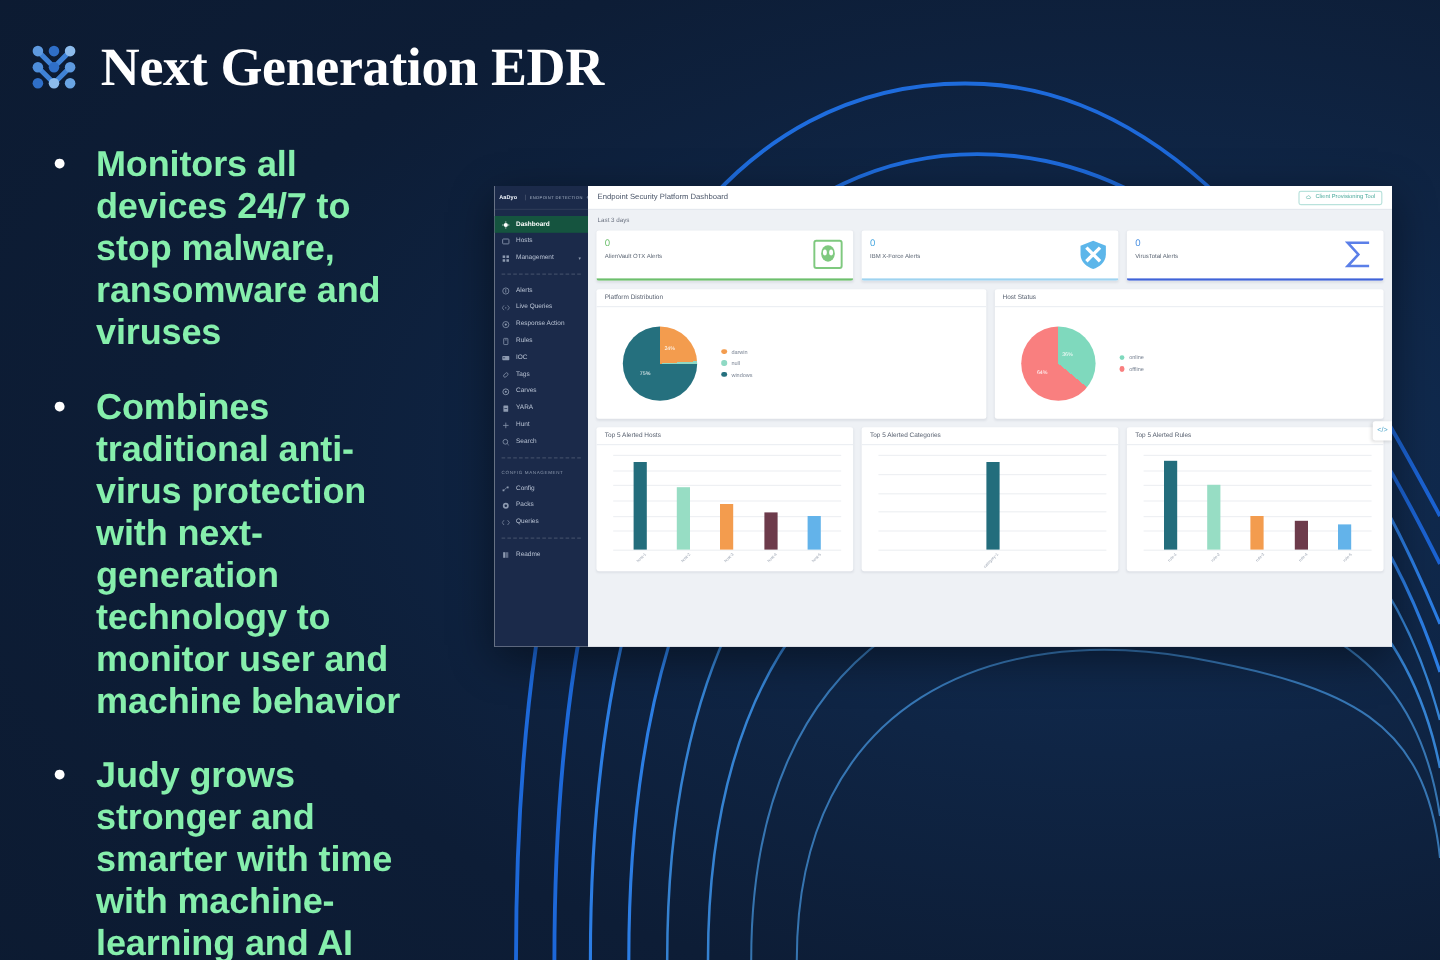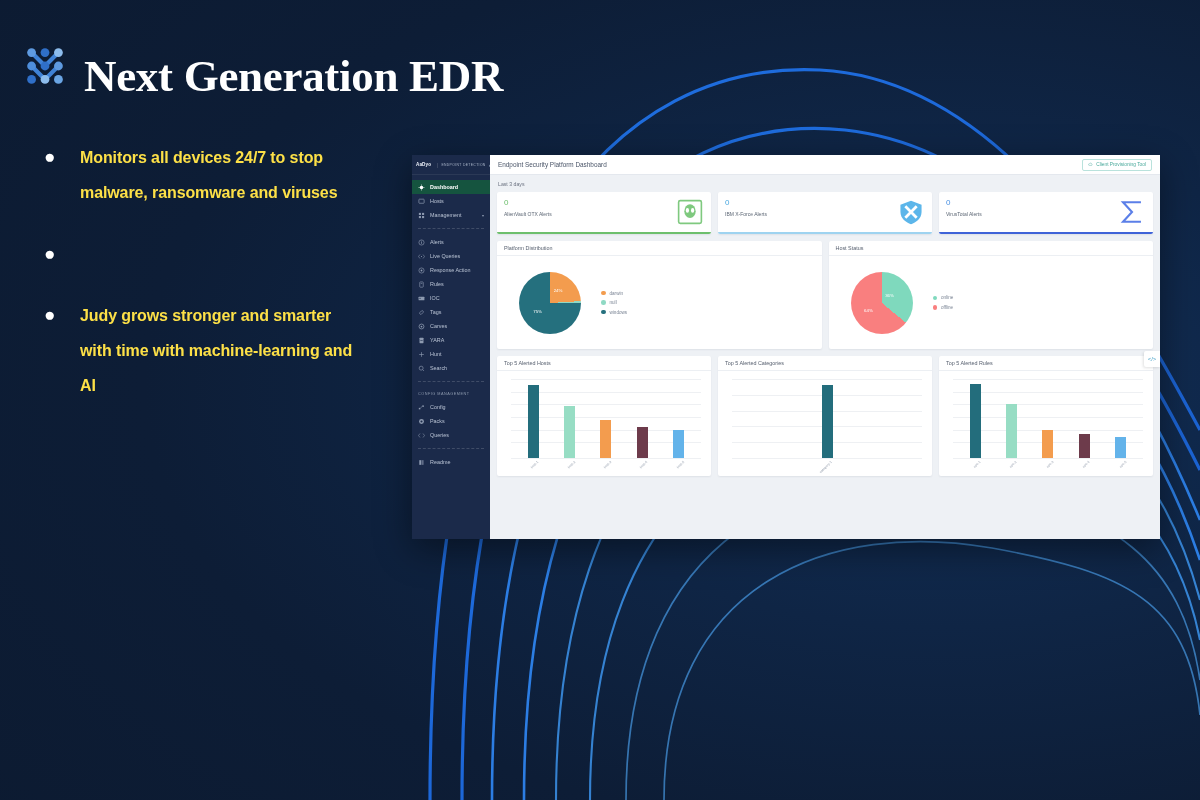--- a/index.html
+++ b/index.html
@@ -20,31 +20,31 @@
   
   .left-panel {
     position: absolute; left: 0; top: 0; width: 420px; height: 800px;
     padding: 30px 0 0 22px;
   }
   .brandline { display: flex; align-items: center; gap: 16px; }
   .logo-mark { width: 46px; height: 46px; flex: 0 0 46px; }
   .brand-title {
     font-family: "Liberation Serif", serif;
     font-size: 45px; font-weight: 700; color: #ffffff;
-    letter-spacing: -0.3px; white-space: nowrap; margin-top: 20px;
+    letter-spacing: -0.3px; white-space: nowrap;
   }
 
   .bullets { margin-top: 38px; padding-left: 18px; }
   .bullet-row { display: flex; margin-bottom: 27px; }
   .bullet-dot {
     flex: 0 0 40px; color: #ffffff; font-size: 19px; line-height: 34px;
     text-align: left; padding-left: 4px;
   }
   .bullet-text {
-    color: #fde047; font-size: 16px; font-weight: 700; line-height: 35px;
+    color: #86efac; font-size: 30px; font-weight: 700; line-height: 35px;
     max-width: 276px; letter-spacing: -0.1px;
   }
 
   
   .app-shot {
     position: absolute; left: 412px; top: 155px; width: 748px; height: 384px;
     background: #eef1f5;
     box-shadow: 0 10px 34px rgba(0,0,0,.45);
     display: flex; overflow: hidden;
     font-size: 6px; color: #444;
@@ -209,20 +209,21 @@
     <div class="brand-title">Next Generation EDR</div>
   </div>
 
   <div class="bullets">
     <div class="bullet-row">
       <div class="bullet-dot">●</div>
       <div class="bullet-text">Monitors all devices 24/7 to stop malware, ransomware and viruses</div>
     </div>
     <div class="bullet-row">
       <div class="bullet-dot">●</div>
+      <div class="bullet-text">Combines traditional anti-virus protection with next-generation technology to monitor user and machine behavior</div>
     </div>
     <div class="bullet-row">
       <div class="bullet-dot">●</div>
       <div class="bullet-text">Judy grows stronger and smarter with time with machine-learning and AI</div>
     </div>
   </div>
 </div>
 
 <div class="app-shot">
 

